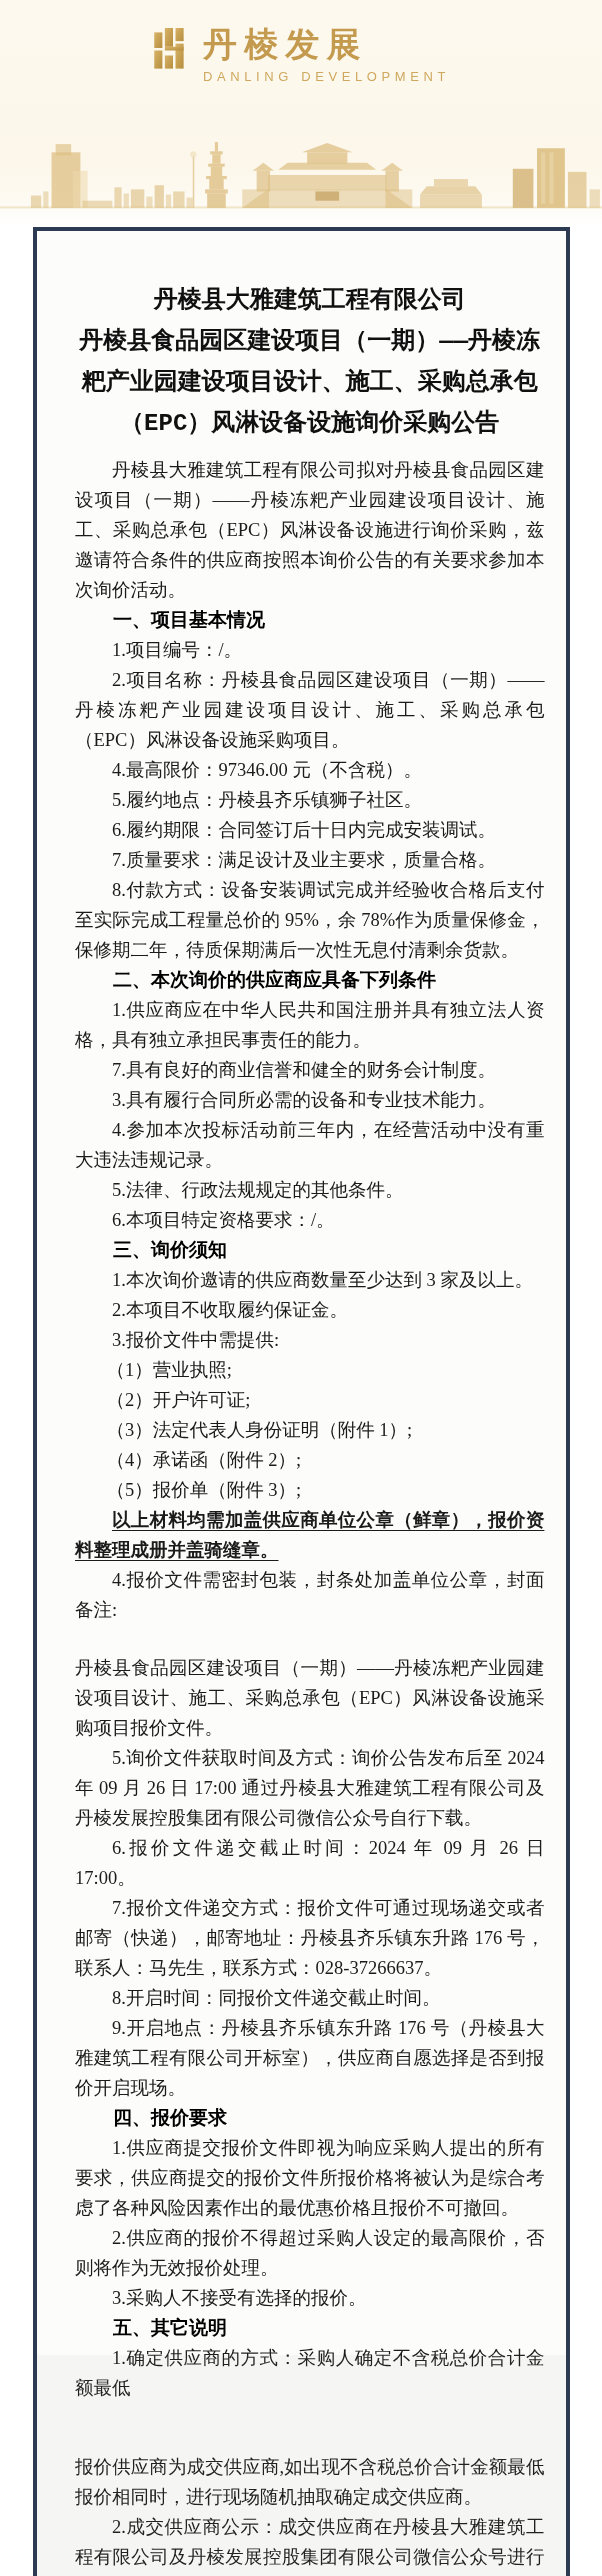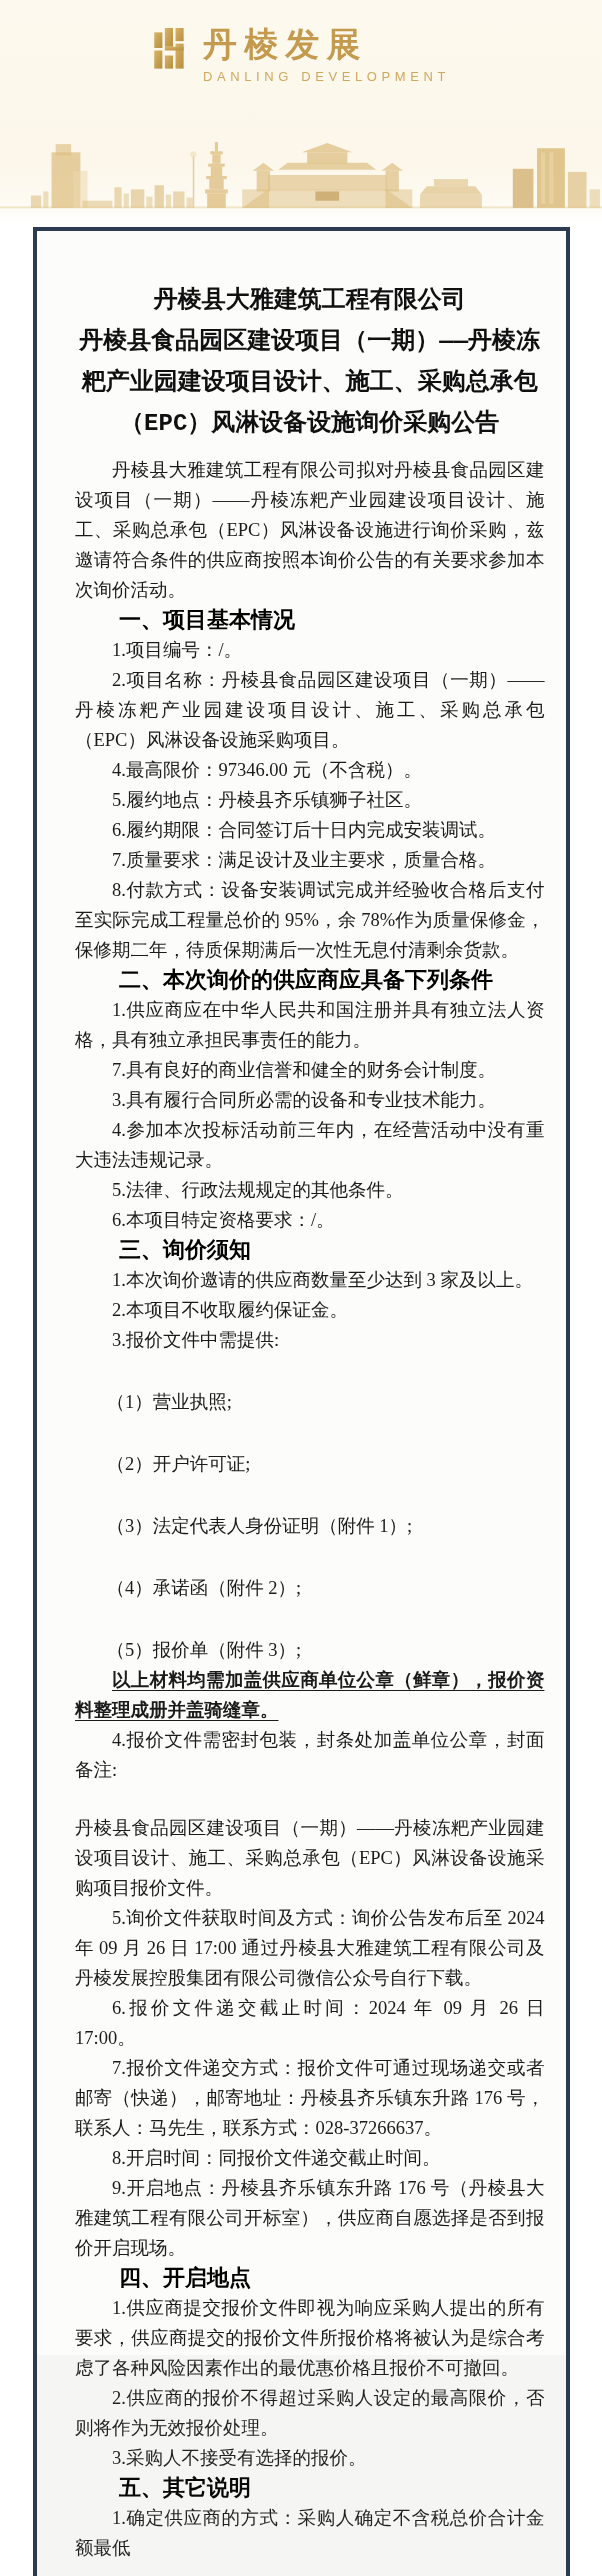--- a/index.html
+++ b/index.html
@@ -18,22 +18,22 @@
   
   .page{
     width:537px;margin-left:33px;height:3367px;box-sizing:border-box;
     border:4.1px solid #2c3a52;background:#fcfcfb;position:relative;
     padding:0 21.6px 0 38px;
   }
   .scan-shade{position:absolute;left:0;right:0;top:2124px;height:222px;background:#82827e;opacity:.06;pointer-events:none;}
   .title{margin-top:49px;text-align:center;font-weight:700;font-size:24px;line-height:41px;color:#101010;font-family:Liberation Mono, monospace;}
   .doc-body{margin-top:11.3px;}
   .doc-body p{margin:0;font-size:18.5px;line-height:30px;text-align:justify;text-indent:2em;color:#1b1b1b;}
-  .doc-body p.sec-h{font-family:"Liberation Sans","DejaVu Sans",sans-serif;font-weight:700;font-size:22px;color:#000;}
-  .doc-body p.sub{text-indent:1.7em;margin-top:32px;}
+  .doc-body p.sec-h{font-family:"Liberation Sans","DejaVu Sans",sans-serif;font-weight:700;font-size:19px;color:#000;}
+  .doc-body p.sub{text-indent:1.7em;}
   .doc-body p.ul-strong{text-decoration:underline;text-underline-offset:3.6px;font-weight:600;}
   .doc-body p.cont{text-indent:0;}
   .doc-body p.gap-top{margin-top:49px;}
   .doc-body p.gap-top-sm{margin-top:28px;}
 </style>
 </head>
 <body>
 
 <div class="header">
   <div class="logo-row">
@@ -156,21 +156,21 @@
     <p class="sub">（4）承诺函（附件 2）;</p>
     <p class="sub">（5）报价单（附件 3）;</p>
     <p class="ul-strong">以上材料均需加盖供应商单位公章（鲜章），报价资料整理成册并盖骑缝章。</p>
     <p>4.报价文件需密封包装，封条处加盖单位公章，封面备注:</p>
     <p class="cont gap-top-sm">丹棱县食品园区建设项目（一期）——丹棱冻粑产业园建设项目设计、施工、采购总承包（EPC）风淋设备设施采购项目报价文件。</p>
     <p>5.询价文件获取时间及方式：询价公告发布后至 2024 年 09 月 26 日 17:00 通过丹棱县大雅建筑工程有限公司及丹棱发展控股集团有限公司微信公众号自行下载。</p>
     <p>6.报价文件递交截止时间：2024 年 09 月 26 日 17:00。</p>
     <p>7.报价文件递交方式：报价文件可通过现场递交或者邮寄（快递），邮寄地址：丹棱县齐乐镇东升路 176 号，联系人：马先生，联系方式：028-37266637。</p>
     <p>8.开启时间：同报价文件递交截止时间。</p>
     <p>9.开启地点：丹棱县齐乐镇东升路 176 号（丹棱县大雅建筑工程有限公司开标室），供应商自愿选择是否到报价开启现场。</p>
-    <p class="sec-h">四、开启地点</p>
+    <p class="sec-h">四、报价要求</p>
     <p>1.供应商提交报价文件即视为响应采购人提出的所有要求，供应商提交的报价文件所报价格将被认为是综合考虑了各种风险因素作出的最优惠价格且报价不可撤回。</p>
     <p>2.供应商的报价不得超过采购人设定的最高限价，否则将作为无效报价处理。</p>
     <p>3.采购人不接受有选择的报价。</p>
     <p class="sec-h">五、其它说明</p>
     <p>1.确定供应商的方式：采购人确定不含税总价合计金额最低</p>
     <p class="cont gap-top">报价供应商为成交供应商,如出现不含税总价合计金额最低报价相同时，进行现场随机抽取确定成交供应商。</p>
     <p>2.成交供应商公示：成交供应商在丹棱县大雅建筑工程有限公司及丹棱发展控股集团有限公司微信公众号进行公示。</p>
 
   </div>
 

